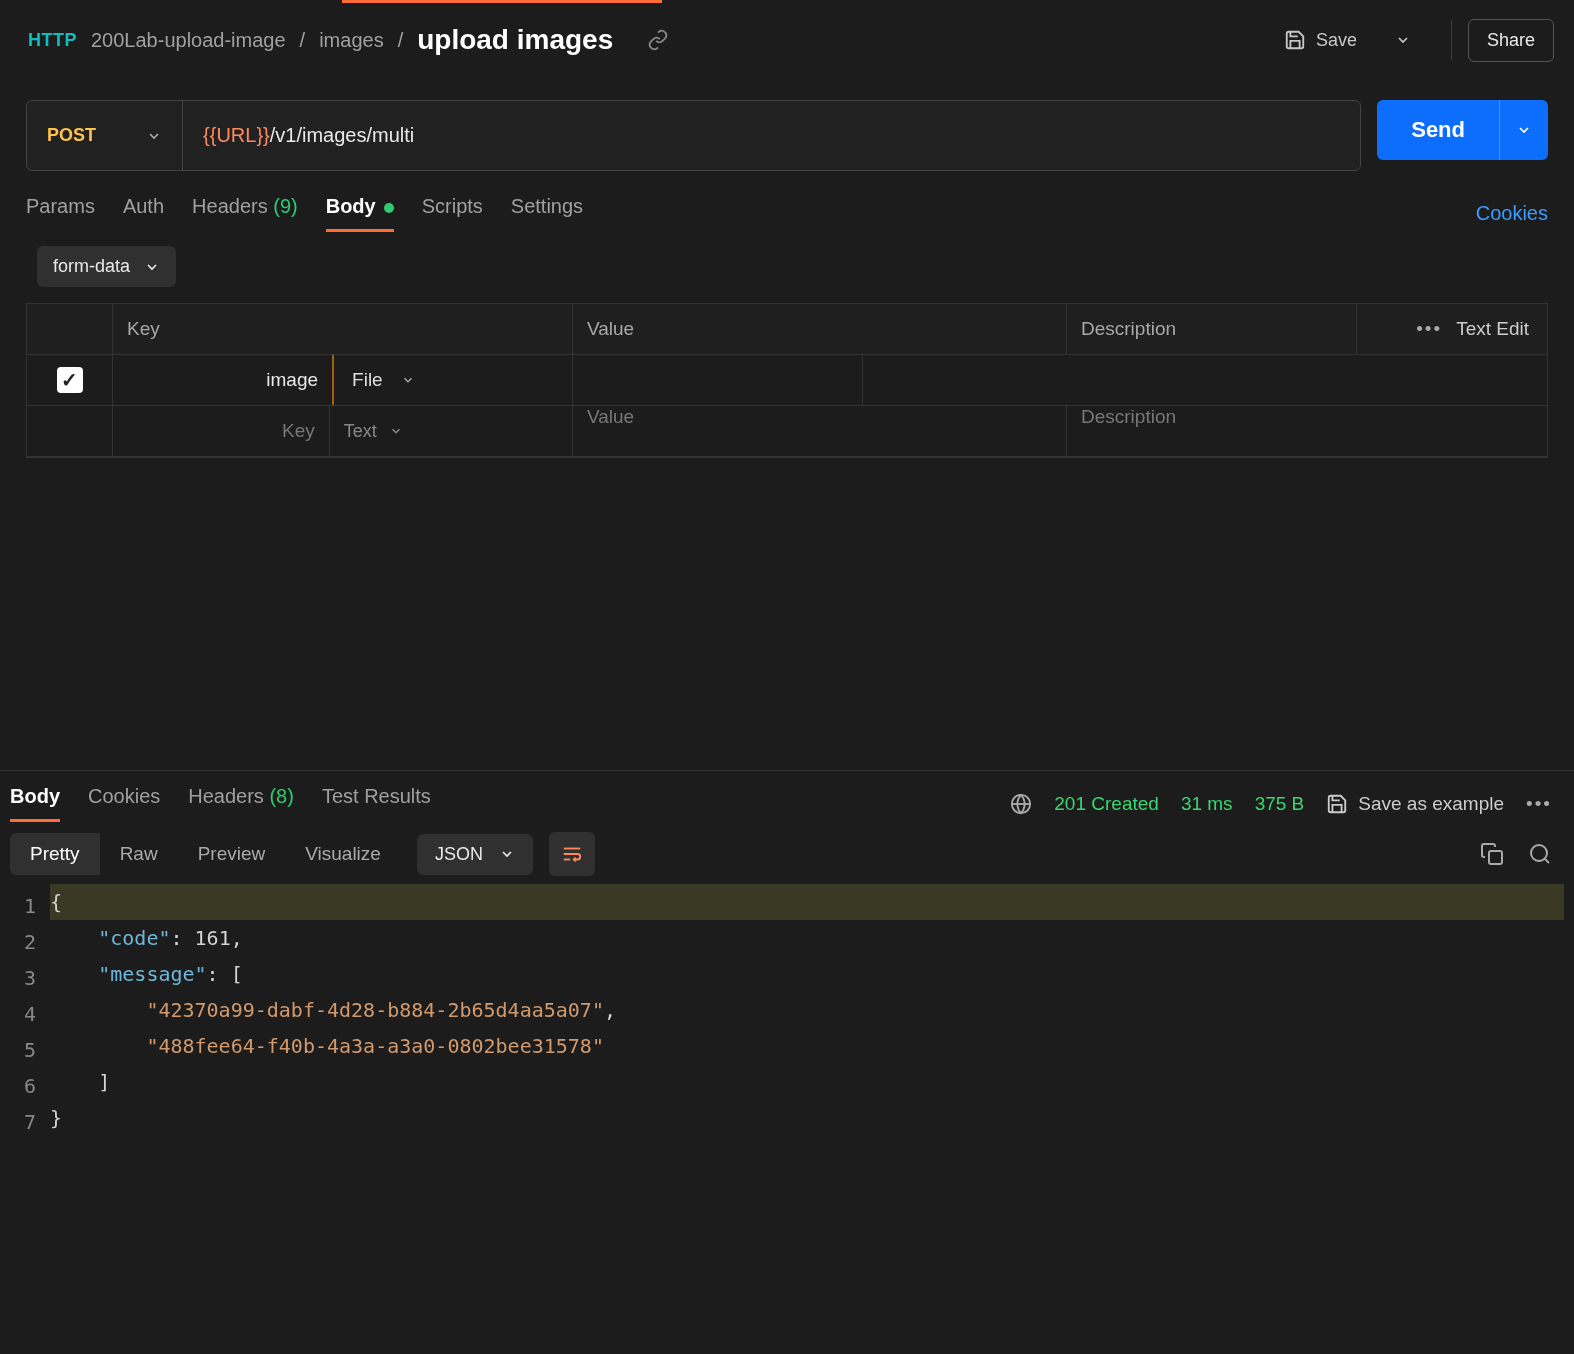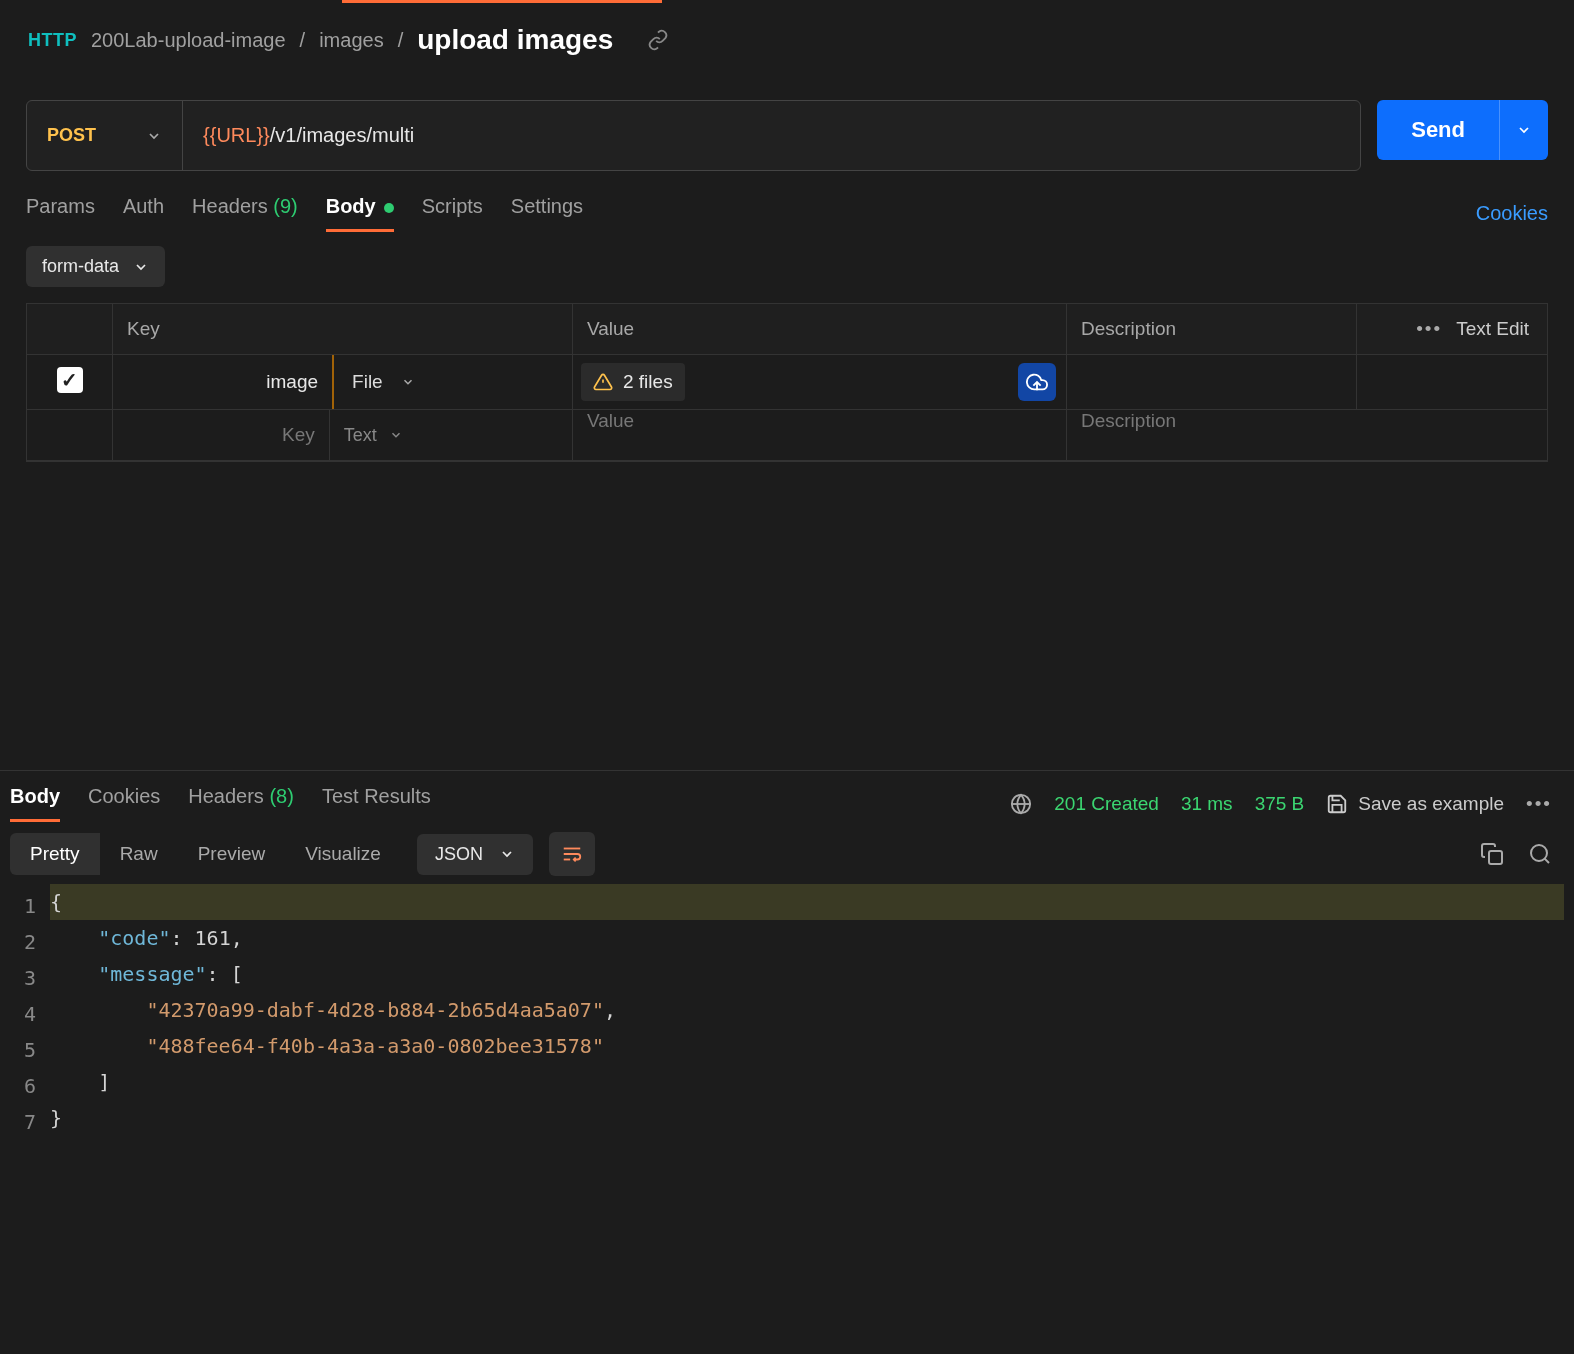--- a/index.html
+++ b/index.html
@@ -93,21 +93,21 @@
   justify-content: space-between;
 }
 .tabs-left { display:flex; gap:28px; align-items:center; }
 .tab { color: #a0a0a0; font-size: 20px; padding-bottom: 14px; position:relative; }
 .tab .count { color: #2ecc71; }
 .tab-active { color: #fff; font-weight: 600; }
 .tab-active::after { content:""; position:absolute; left:0; right:0; bottom:0; height:3px; background:#ff6c37; }
 .green-dot { display:inline-block; width:10px; height:10px; background:#2ecc71; border-radius:50%; margin-left:8px; vertical-align: middle;}
 .cookies-link { color: #3a9cff; font-size:20px; }
 
-.body-type-row { padding: 14px 26px 10px 26px; }
+.body-type-row { padding: 14px 26px 10px 26px; margin-left: 11px; }
 .body-type { display:inline-flex; align-items:center; gap:14px; background:#303030; padding:10px 16px; border-radius:6px; color:#e8e8e8; }
 
 .table { margin: 6px 26px 0 26px; border:1px solid #333; border-top:1px solid #333;}
 .table-header { display:flex; background:#1f1f1f; border-bottom:1px solid #333; }
 .th, .td { padding: 14px 14px; font-size:19px; }
 .col-check { width: 86px; border-right:1px solid #333; }
 .col-key { flex: 0 0 460px; border-right:1px solid #333; }
 .col-val { flex: 1; border-right:1px solid #333; }
 .col-desc { flex: 0 0 290px; border-right:1px solid #333; }
 .col-bulk { flex: 0 0 190px; display:flex; align-items:center; gap:14px; justify-content:flex-end; padding-right:18px;}
@@ -178,20 +178,41 @@
     <span class="crumb">images</span>
     <span class="crumb-sep">/</span>
     <span class="crumb-active">upload images</span>
     <span class="link-icon">
       <svg width="22" height="22" viewBox="0 0 24 24" fill="none" stroke="currentColor" stroke-width="2">
           <path d="M10 13a5 5 0 0 0 7 0l3-3a5 5 0 0 0-7-7l-1 1"></path>
           <path d="M14 11a5 5 0 0 0-7 0l-3 3a5 5 0 0 0 7 7l1-1"></path>
         </svg>
     </span>
   </div>
+  <div class="header-right">
+    <div class="header-right-inner">
+      <div class="save-btn">
+        <svg width="22" height="22" viewBox="0 0 24 24" fill="none" stroke="currentColor" stroke-width="2">
+            <path d="M19 21H5a2 2 0 0 1-2-2V5a2 2 0 0 1 2-2h11l5 5v11a2 2 0 0 1-2 2z"></path>
+            <polyline points="17 21 17 13 7 13 7 21"></polyline>
+            <polyline points="7 3 7 8 15 8"></polyline>
+          </svg>
+        <span>Save</span>
+      </div>
+      <span class="save-caret">
+        <svg width="16" height="16" viewBox="0 0 24 24" fill="none" stroke="currentColor" stroke-width="2.5">
+            <polyline points="6 9 12 15 18 9"></polyline>
+          </svg>
+      </span>
+    </div>
+    <div class="divider-v"></div>
+    <div class="share-btn">
+      <span>Share</span>
+    </div>
+  </div>
 </div>
 
 <div class="request-row">
   <div class="url-bar">
     <div class="method-select">
       <span>POST</span>
       <span class="caret-down">
         <svg width="16" height="16" viewBox="0 0 24 24" fill="none" stroke="currentColor" stroke-width="2.5">
             <polyline points="6 9 12 15 18 9"></polyline>
           </svg>
@@ -253,39 +274,20 @@
     </div>
     <div class="td col-key key-inner" style="padding:0;">
       <span class="key-text">image</span>
       <div class="file-select">
         <span>File</span>
         <svg width="14" height="14" viewBox="0 0 24 24" fill="none" stroke="#aaa" stroke-width="2.5">
             <polyline points="6 9 12 15 18 9"></polyline>
           </svg>
       </div>
     </div>
-    <div class="td col-val val-inner" style="padding:0;">
-      <div class="files-pill">
-        <span class="warn-icon">
-          <svg width="20" height="20" viewBox="0 0 24 24" fill="none" stroke="currentColor" stroke-width="2">
-              <path d="M10.29 3.86L1.82 18a2 2 0 0 0 1.71 3h16.94a2 2 0 0 0 1.71-3L13.71 3.86a2 2 0 0 0-3.42 0z"></path>
-              <line x1="12" y1="9" x2="12" y2="13"></line>
-              <line x1="12" y1="17" x2="12.01" y2="17"></line>
-            </svg>
-        </span>
-        <span>2 files</span>
-      </div>
-      <div class="upload-icon">
-        <svg width="22" height="22" viewBox="0 0 24 24" fill="none" stroke="currentColor" stroke-width="2">
-            <path d="M18 10h-1.26A8 8 0 1 0 9 20h9a5 5 0 0 0 0-10z"></path>
-            <polyline points="16 16 12 12 8 16"></polyline>
-            <line x1="12" y1="12" x2="12" y2="21"></line>
-          </svg>
-      </div>
-    </div>
     <div class="td col-desc"></div>
     <div class="td col-bulk" style="border-right:none;"></div>
   </div>
 
   <div class="table-row">
     <div class="td col-check"></div>
     <div class="td col-key key-inner" style="padding:0;">
       <span class="placeholder">Key</span>
       <div class="text-select">
         <span>Text</span>

